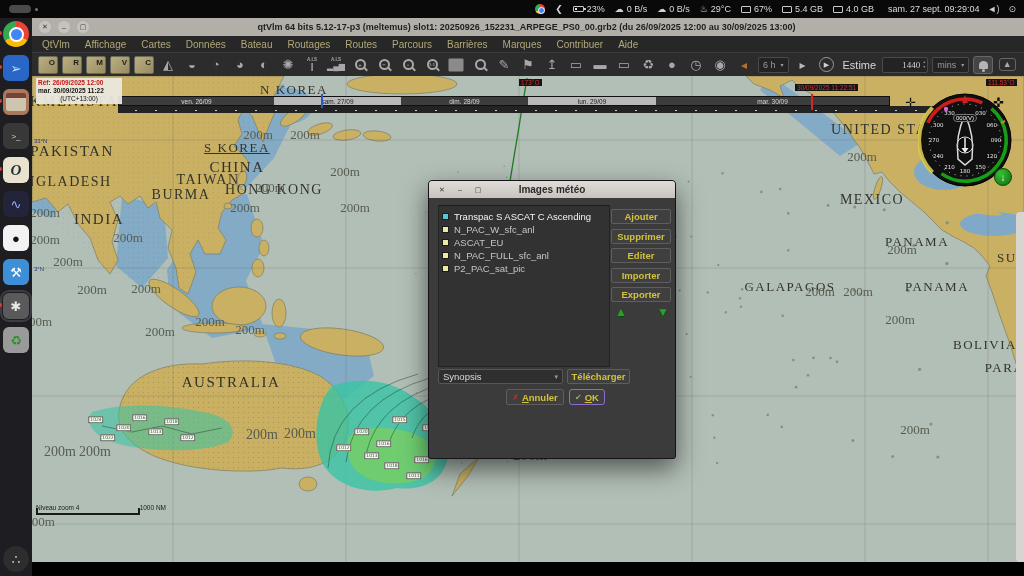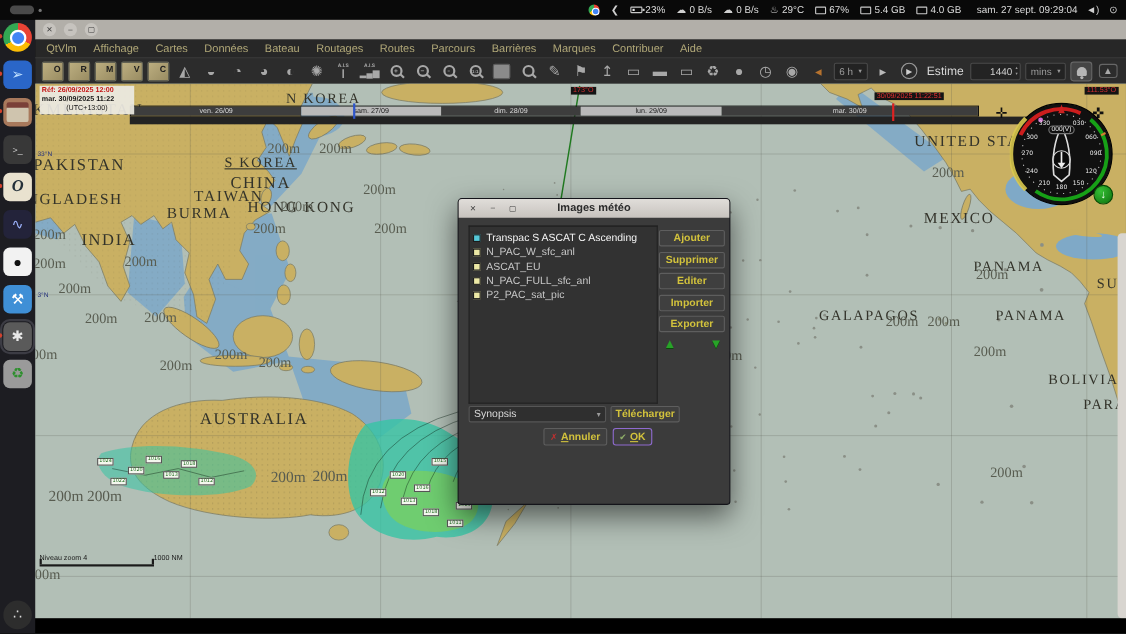--- a/index.html
+++ b/index.html
@@ -57,21 +57,21 @@
   .mag{width:11px;height:11px;border:2px solid #a8a8a8;border-radius:50%;position:relative;
     font:bold 6px/8px "Liberation Sans",sans-serif;color:#a8a8a8;text-align:center;}
   .mag::after{content:"";position:absolute;width:5px;height:2px;background:#a8a8a8;
     transform:rotate(45deg);right:-4px;bottom:-2px;}
   .ais{display:flex;flex-direction:column;align-items:center;line-height:1;}
   .ais b{font-size:4.5px;color:#a8a8a8;} .ais i{font-style:normal;font-size:8px;color:#a8a8a8;}
   .graysq{width:16px;height:14px;background:#8b8b8b;border:1px solid #5e5e5e;border-radius:2px;}
   .tb-combo{height:16px;background:#232323;border:1px solid #4a4a4a;border-radius:2px;color:#9a9a9a;
     font-size:9px;display:flex;align-items:center;gap:5px;padding:0 4px;}
   .tb-spin{height:16px;width:46px;background:#232323;border:1px solid #4a4a4a;border-radius:2px;color:#cfcfcf;
-    font-size:9px;display:flex;align-items:center;justify-content:flex-end;gap:3px;padding:0 2px;}
+    font-size:9px;display:flex;align-items:center;justify-content:flex-end;gap:3px;padding:0 2px;font-family:Liberation Serif, serif;}
   .spin-arrows{display:flex;flex-direction:column;font-size:4px;color:#999;line-height:1.1;}
   .playbtn{width:15px;height:15px;border:1.5px solid #999;border-radius:50%;display:flex;
     align-items:center;justify-content:center;font-size:7px;color:#cfcfcf;}
   .bellbtn{width:20px;height:18px;background:#454545;border:1px solid #666;border-radius:3px;
     display:flex;align-items:center;justify-content:center;}
   .bell{width:9px;height:8px;background:#b5b5b5;border-radius:50% 50% 12% 12%;position:relative;}
   .bell::after{content:"";position:absolute;left:3px;bottom:-3px;width:3px;height:3px;border-radius:50%;background:#b5b5b5;}
   .step-back{color:#b5722e;font-size:12px;} .step-fwd{color:#b9b9b9;font-size:12px;}
   #estime-label{color:#d6d6d6;font-size:11px;margin:0 2px;}
   
@@ -117,21 +117,21 @@
     font-size:10px;display:flex;align-items:center;justify-content:center;z-index:7;}
   #right-strip{position:absolute;left:984px;top:136px;width:8px;height:350px;background:#d8d5d0;
     border-radius:4px 0 0 4px;z-index:4;}
   
   #scale{position:absolute;left:4px;top:428px;z-index:5;font-size:6.5px;color:#1a1a1a;width:140px;}
   #scale-bar{position:relative;height:3px;border-bottom:2px solid #1a1a1a;width:104px;margin-top:1px;}
   #scale-bar::before,#scale-bar::after{content:"";position:absolute;bottom:0;width:2px;height:5px;background:#1a1a1a;}
   #scale-bar::before{left:0;} #scale-bar::after{right:0;}
   #scale-row{display:flex;justify-content:space-between;width:130px;}
   
-  #dialog{position:absolute;left:416px;top:180px;width:248px;height:279px;z-index:50;
+  #dialog{position:absolute;left:428px;top:180px;width:248px;height:279px;z-index:50;
     border:1px solid #14141a;border-radius:4px 4px 3px 3px;box-shadow:0 10px 26px rgba(0,0,0,.55);
     background:#3b3b3b;}
   #dlg-titlebar{height:17px;background:linear-gradient(#e0ddd9,#c7c3be);border-radius:3px 3px 0 0;
     display:flex;align-items:center;position:relative;}
   .dlg-winbtn{width:10px;height:10px;margin-left:8px;border-radius:50%;color:#3c3c3c;font-size:7px;
     display:flex;align-items:center;justify-content:center;}
   #dlg-title{position:absolute;left:0;right:0;text-align:center;font-size:10px;font-weight:bold;color:#2b2b2b;}
   #dlg-list{position:absolute;left:9px;top:24px;width:172px;height:162px;background:#323232;
     border:1px solid #222;border-top-color:#1c1c1c;padding:4px 3px;}
   .dlg-item{display:flex;align-items:center;gap:5px;height:13px;font-size:9.5px;color:#c6c6c6;white-space:nowrap;}
@@ -247,20 +247,21 @@
       </div>
       <div class="dock-item" id="show-apps" style="background: rgb(45, 45, 45);">
         <span style="color: rgb(221, 221, 221);">∴</span>
       </div>
     </div>
 
   <div id="titlebar">
     <span class="winbtn">✕</span>
     <span class="winbtn">‒</span>
     <span class="winbtn">▢</span>
+    <span id="win-title">qtVlm 64 bits 5.12-17-p3 (meltemus) slot1: 20250926_152231_ARPEGE_PS0_00.grb2 (du 26/09/2025 12:00 au 30/09/2025 13:00)</span>
   </div>
   <div id="menubar">
       <span class="menu-item">QtVlm</span>
       <span class="menu-item">Affichage</span>
       <span class="menu-item">Cartes</span>
       <span class="menu-item">Données</span>
       <span class="menu-item">Bateau</span>
       <span class="menu-item">Routages</span>
       <span class="menu-item">Routes</span>
       <span class="menu-item">Parcours</span>

